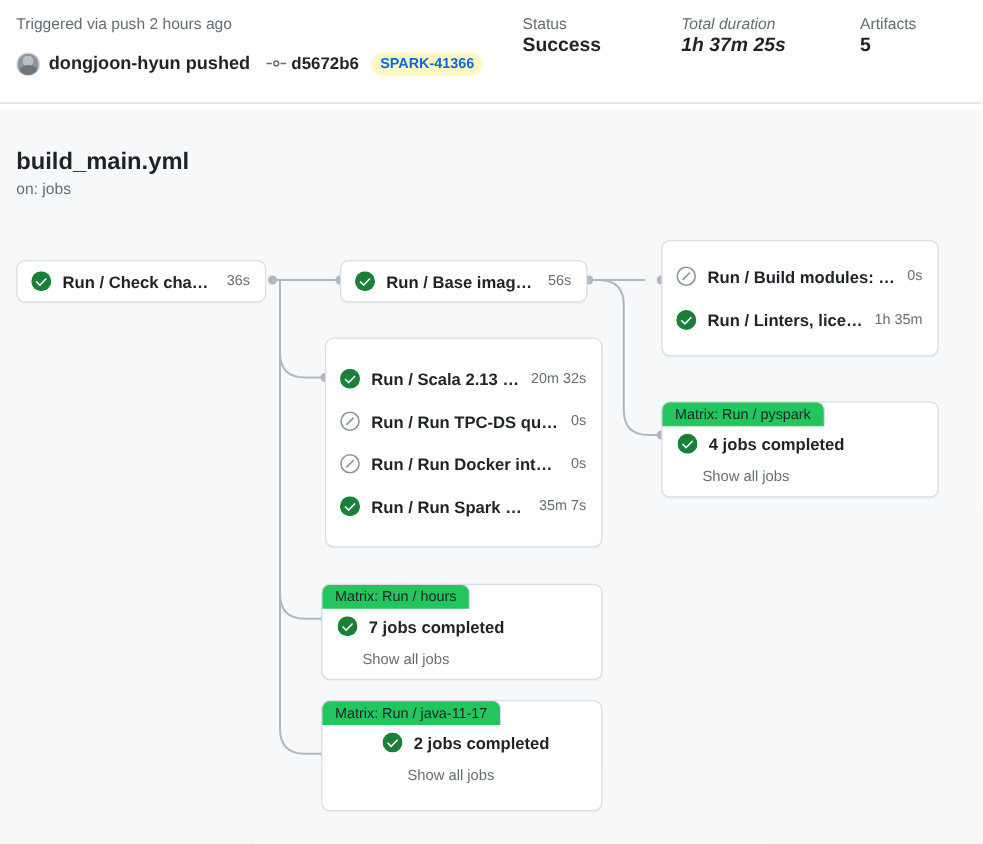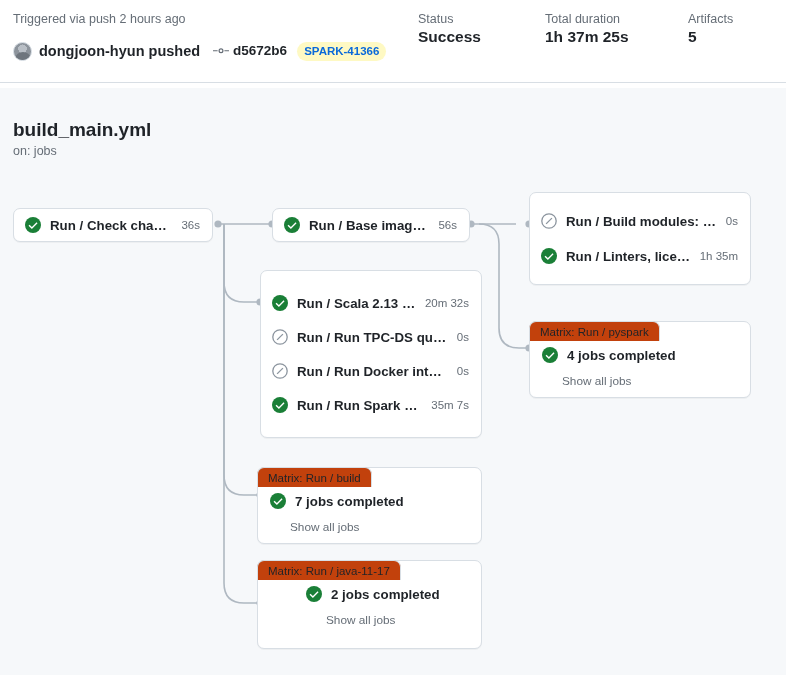--- a/index.html
+++ b/index.html
@@ -22,21 +22,21 @@
   .hdr-label {
     font-size: 12.5px; color: #656d76; line-height: 16px;
     white-space: nowrap;
   }
   .hdr-value {
     font-size: 15.5px; color: #1f2328; font-weight: 700;
     line-height: 20px; white-space: nowrap;
   }
   .col-trigger { left: 13px; top: 11px; }
   .col-status  { left: 418px; top: 11px; }
-  .col-dur     { left: 545px; top: 11px; }
+  .col-dur     { left: 545px; top: 11px; font-style: italic; }
   .col-art     { left: 688px; top: 11px; }
 
   .trigger-line2 {
     display: flex; align-items: center; margin-top: 14px; gap: 0;
   }
   .avatar {
     width: 19px; height: 19px; border-radius: 50%;
     background: radial-gradient(circle at 50% 34%, #b9bfc6 0 30%, #8d949c 31% 100%);
     border: 1px solid #d0d7de; flex: 0 0 auto; overflow: hidden;
     position: relative;
@@ -104,21 +104,21 @@
     padding-left: 9px; line-height: 15px;
   }
 
   
   .ico { flex: 0 0 auto; display: block; }
 
   
   .matrix-tab {
     position: absolute; top: -1px; left: -1px;
     height: 20px; padding: 0 10px;
-    background: #c2410c;
+    background: #22c55e;
     border: 1px solid #d8dee4;
     border-bottom: none;
     border-radius: 7px 7px 0 0;
     display: flex; align-items: center;
     font-size: 11.5px; color: #1f2328; line-height: 14px;
     white-space: nowrap;
     z-index: 2;
   }
   .matrix-body { padding-top: 22px; }
   .matrix-count-row {
@@ -287,21 +287,21 @@
             <circle cx="8" cy="8" r="8" fill="#1a7f37"></circle>
             <path d="M11.6 5.3 6.9 10.1 4.5 7.7l-.95.95 3.35 3.35 5.65-5.75z" fill="#fff"></path>
           </svg>
           <span class="matrix-count">4 jobs completed</span>
         </div>
         <div class="show-all">Show all jobs</div>
       </div>
     </div>
 
     <div class="node" style="left:257px; top:379px; width:225px; height:77px;">
-      <div class="matrix-tab">Matrix: Run / build</div>
+      <div class="matrix-tab">Matrix: Run / hours</div>
       <div class="matrix-body">
         <div class="matrix-count-row">
           <svg class="ico" width="16" height="16" viewBox="0 0 16 16">
             <circle cx="8" cy="8" r="8" fill="#1a7f37"></circle>
             <path d="M11.6 5.3 6.9 10.1 4.5 7.7l-.95.95 3.35 3.35 5.65-5.75z" fill="#fff"></path>
           </svg>
           <span class="matrix-count">7 jobs completed</span>
         </div>
         <div class="show-all">Show all jobs</div>
       </div>

